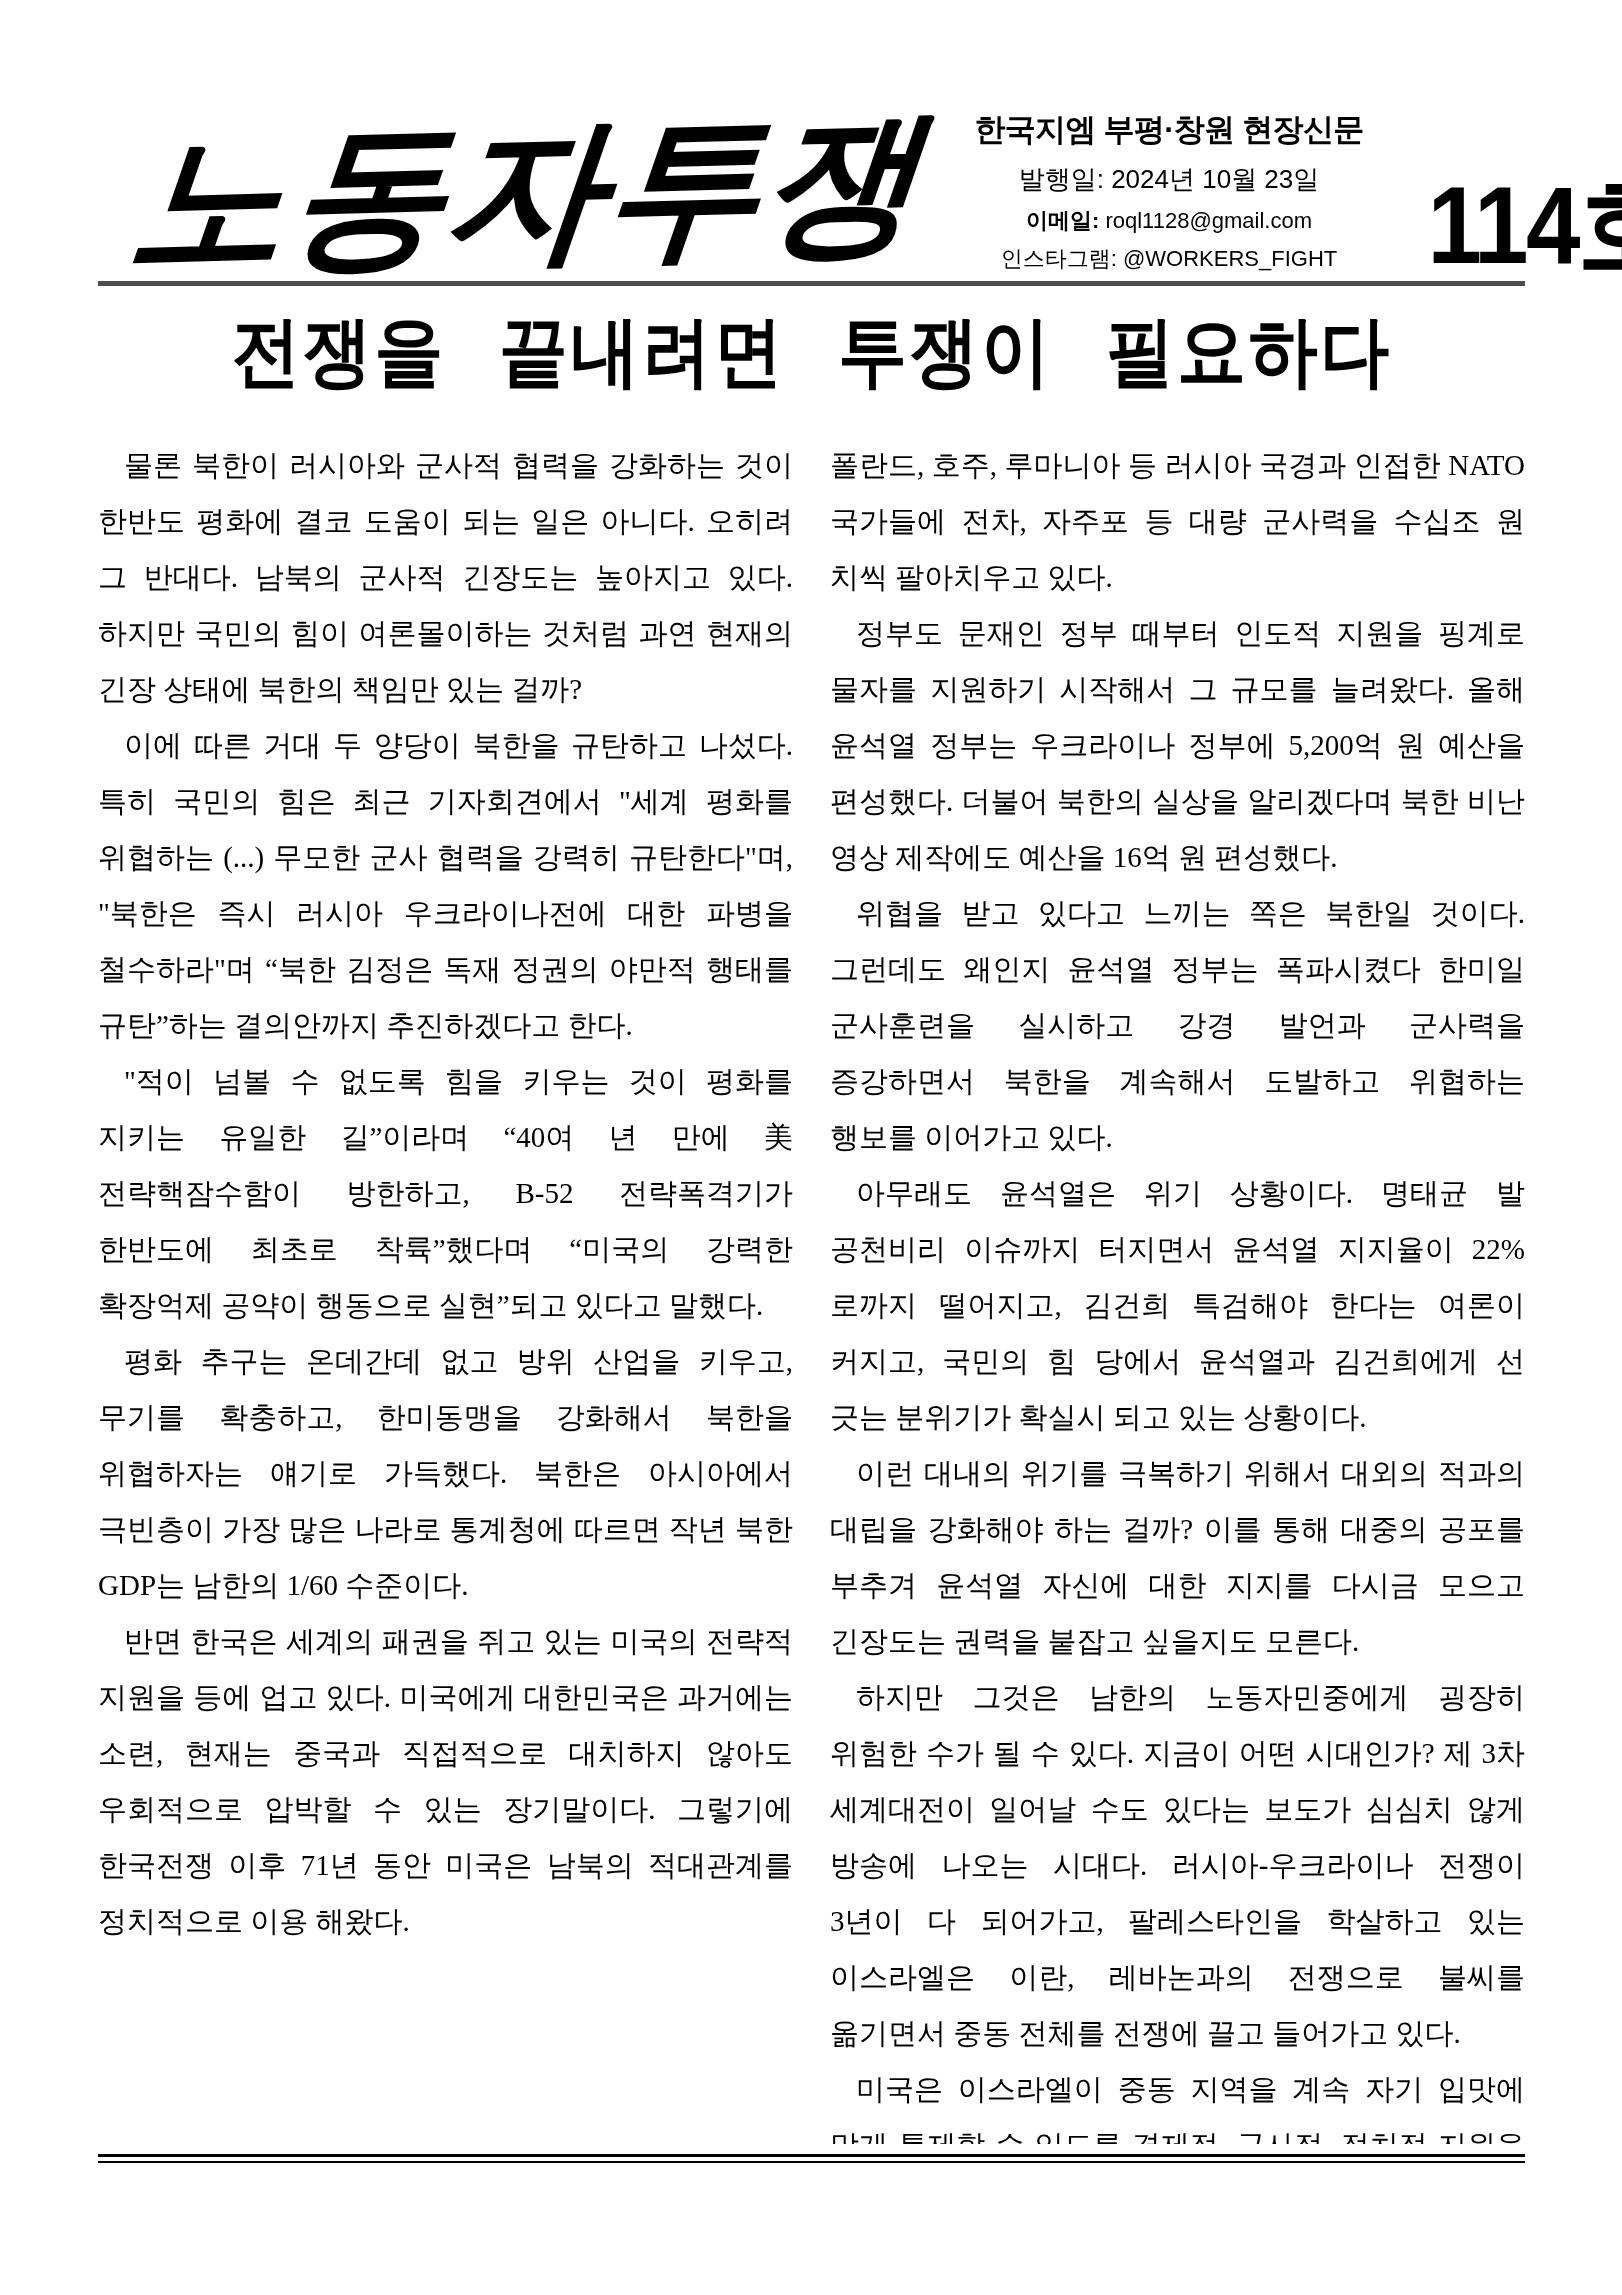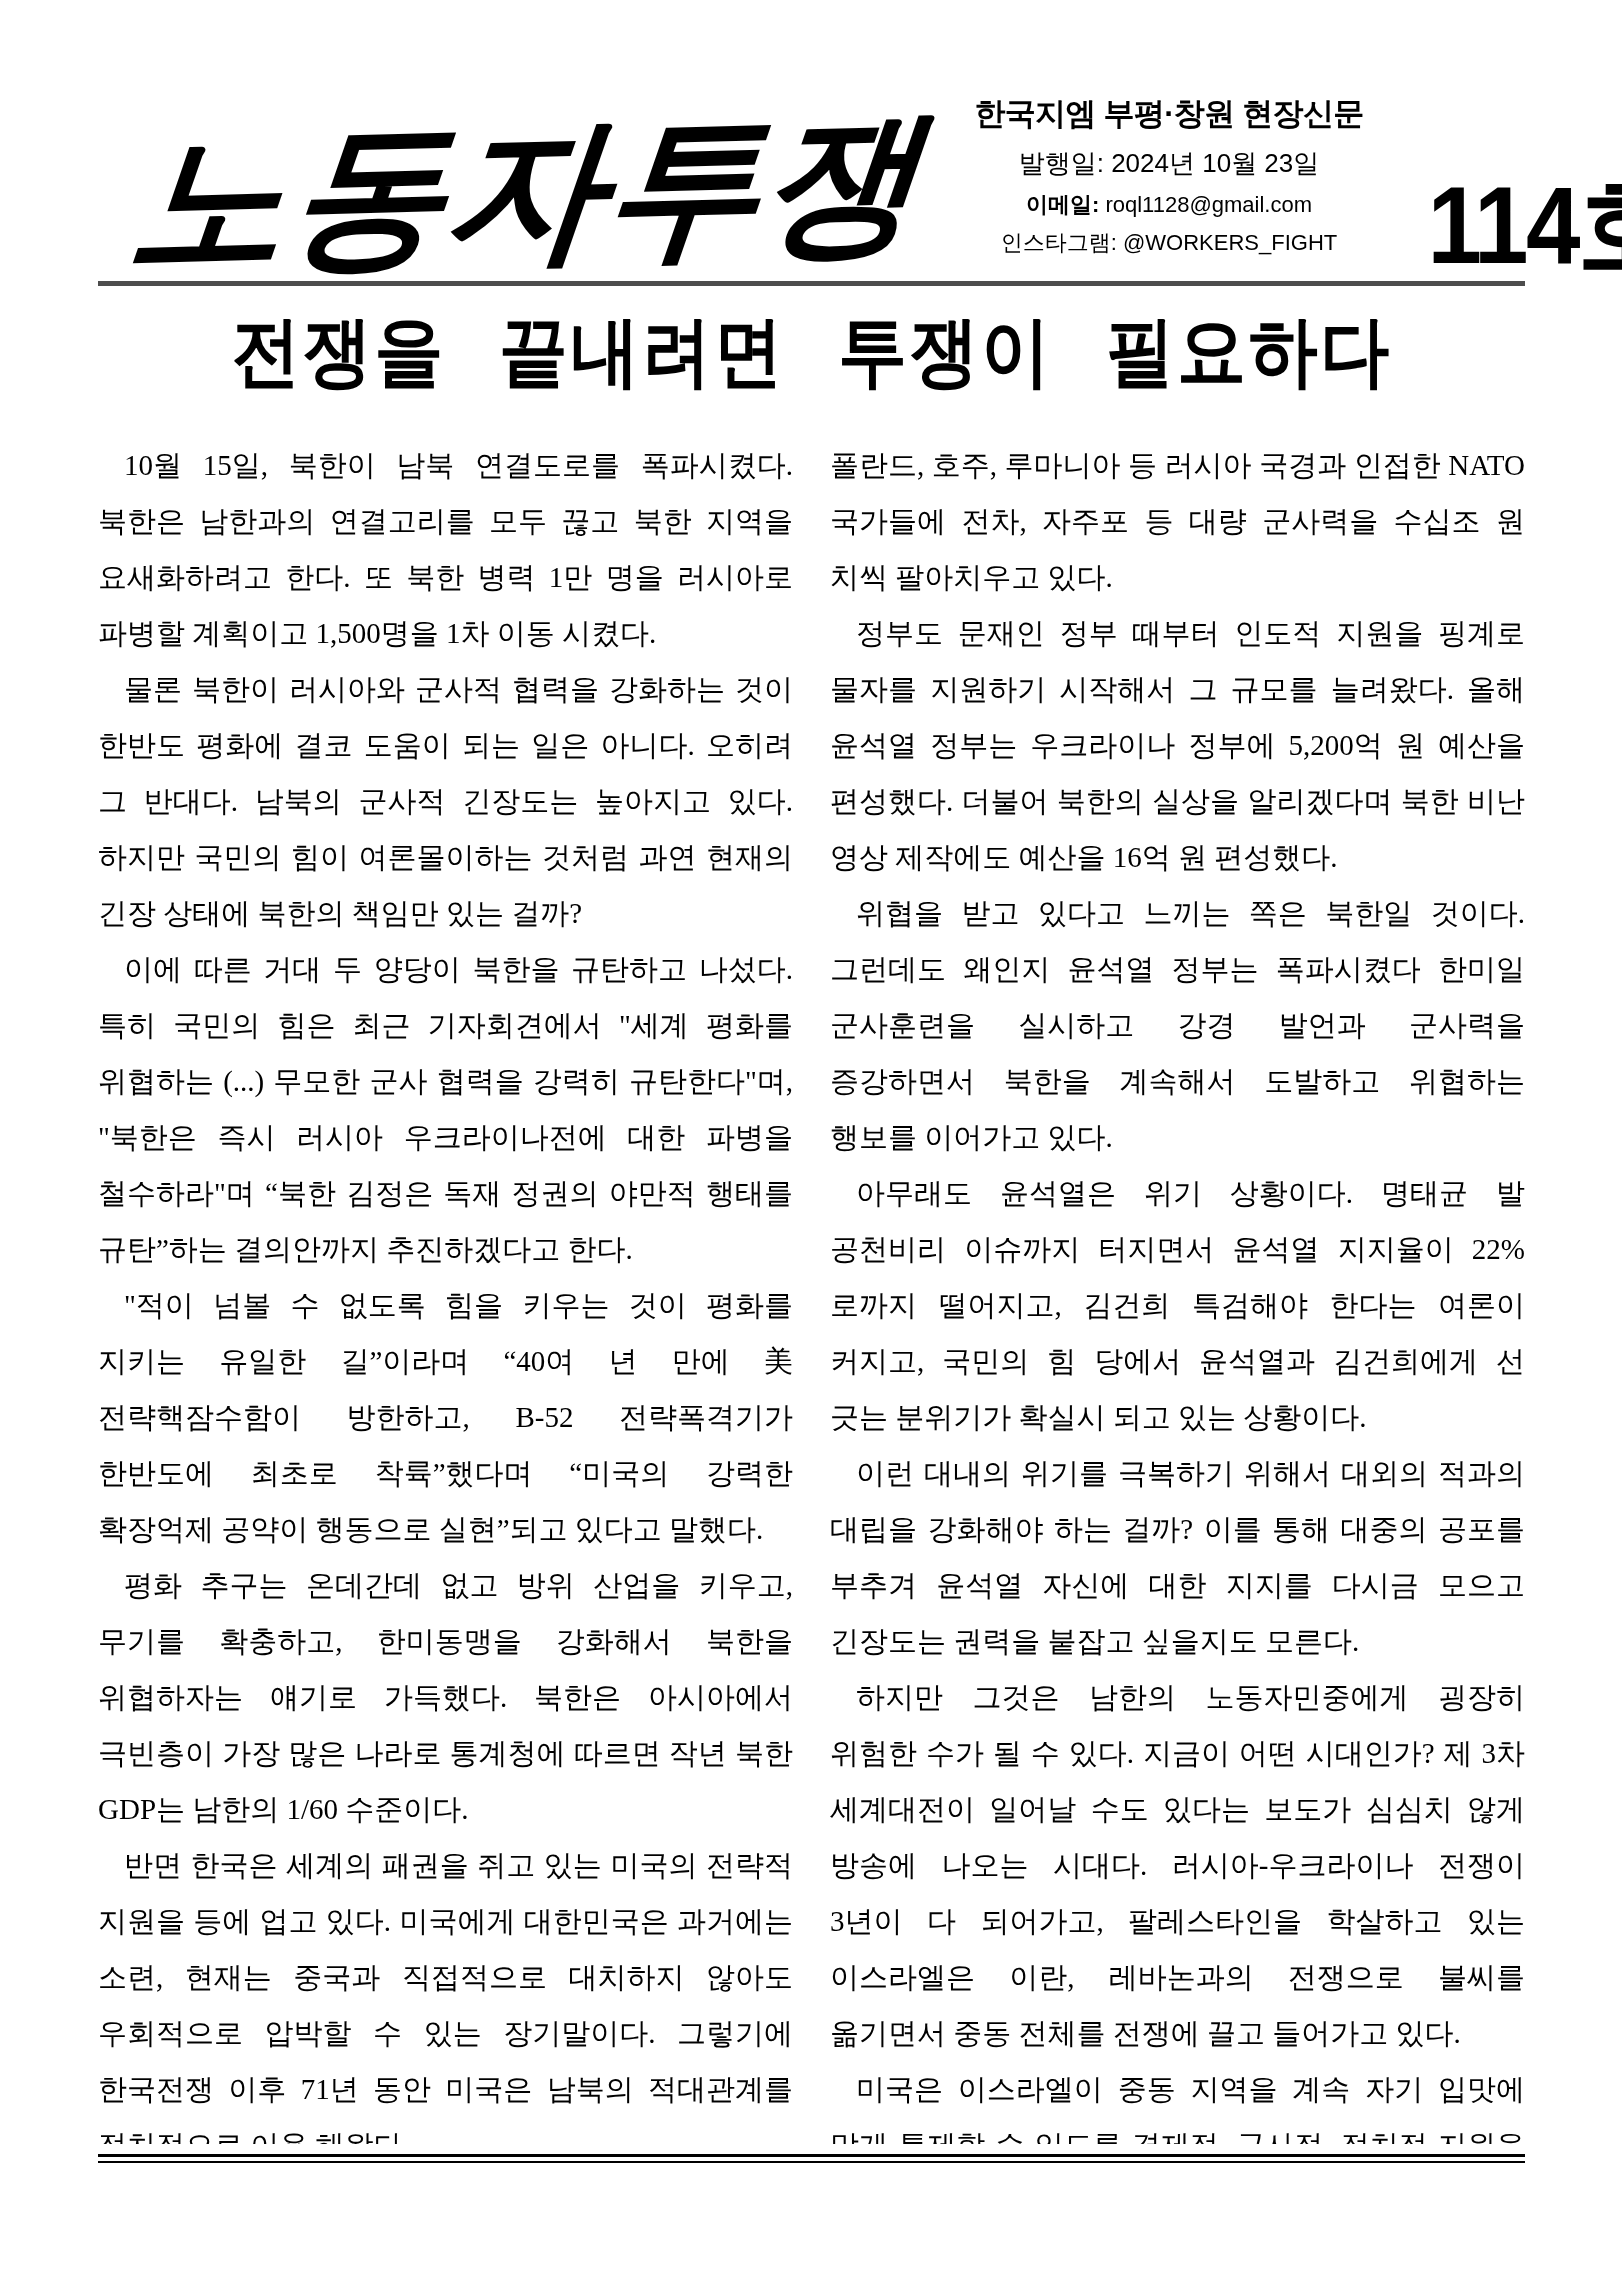--- a/index.html
+++ b/index.html
@@ -37,21 +37,21 @@
     transform: skewX(-7deg) rotate(-1.5deg);
     transform-origin: left bottom;
     white-space: nowrap;
     padding-left: 26px;
   }
   .pub-info {
     width: 517px;
     flex: 0 0 auto;
     text-align: center;
     font-family: "Liberation Sans", sans-serif;
-    padding-bottom: 22px;
+    padding-bottom: 6px;
   }
   .pub-name {
     font-size: 31px;
     font-weight: 700;
     letter-spacing: -0.7px;
     margin-bottom: 10.5px;
     white-space: nowrap;
   }
   .pub-date {
     font-size: 26px;
@@ -173,21 +173,20 @@
 
     <div class="issue">114호</div>
   </header>
 
   <div class="masthead-rule" style="background: rgb(77, 77, 77);"></div>
 
   <h1 class="headline">전쟁을  끝내려면  투쟁이  필요하다</h1>
 
   <main class="article-body">
     <section class="col">
-      <p>10월 15일, 북한이 남북 연결도로를 폭파시켰다. 북한은 남한과의 연결고리를 모두 끊고 북한 지역을 요새화하려고 한다. 또 북한 병력 1만 명을 러시아로 파병할 계획이고 1,500명을 1차 이동 시켰다.</p>
       <p>물론 북한이 러시아와 군사적 협력을 강화하는 것이 한반도 평화에 결코 도움이 되는 일은 아니다. 오히려 그 반대다. 남북의 군사적 긴장도는 높아지고 있다. 하지만 국민의 힘이 여론몰이하는 것처럼 과연 현재의 긴장 상태에 북한의 책임만 있는 걸까?</p>
       <p>이에 따른 거대 두 양당이 북한을 규탄하고 나섰다. 특히 국민의 힘은 최근 기자회견에서 "세계 평화를 위협하는 (...) 무모한 군사 협력을 강력히 규탄한다"며, "북한은 즉시 러시아 우크라이나전에 대한 파병을 철수하라"며 “북한 김정은 독재 정권의 야만적 행태를 규탄”하는 결의안까지 추진하겠다고 한다.</p>
       <p>"적이 넘볼 수 없도록 힘을 키우는 것이 평화를 지키는 유일한 길”이라며 “40여 년 만에 美 전략핵잠수함이 방한하고, B-52 전략폭격기가 한반도에 최초로 착륙”했다며 “미국의 강력한 확장억제 공약이 행동으로 실현”되고 있다고 말했다.</p>
       <p>평화 추구는 온데간데 없고 방위 산업을 키우고, 무기를 확충하고, 한미동맹을 강화해서 북한을 위협하자는 얘기로 가득했다. 북한은 아시아에서 극빈층이 가장 많은 나라로 통계청에 따르면 작년 북한 GDP는 남한의 1/60 수준이다.</p>
       <p>반면 한국은 세계의 패권을 쥐고 있는 미국의 전략적 지원을 등에 업고 있다. 미국에게 대한민국은 과거에는 소련, 현재는 중국과 직접적으로 대치하지 않아도 우회적으로 압박할 수 있는 장기말이다. 그렇기에 한국전쟁 이후 71년 동안 미국은 남북의 적대관계를 정치적으로 이용 해왔다.</p>
 
     </section>
     <section class="col">
       <p class="cont">폴란드, 호주, 루마니아 등 러시아 국경과 인접한 NATO 국가들에 전차, 자주포 등 대량 군사력을 수십조 원 치씩 팔아치우고 있다.</p>
       <p>정부도 문재인 정부 때부터 인도적 지원을 핑계로 물자를 지원하기 시작해서 그 규모를 늘려왔다. 올해 윤석열 정부는 우크라이나 정부에 5,200억 원 예산을 편성했다. 더불어 북한의 실상을 알리겠다며 북한 비난 영상 제작에도 예산을 16억 원 편성했다.</p>

